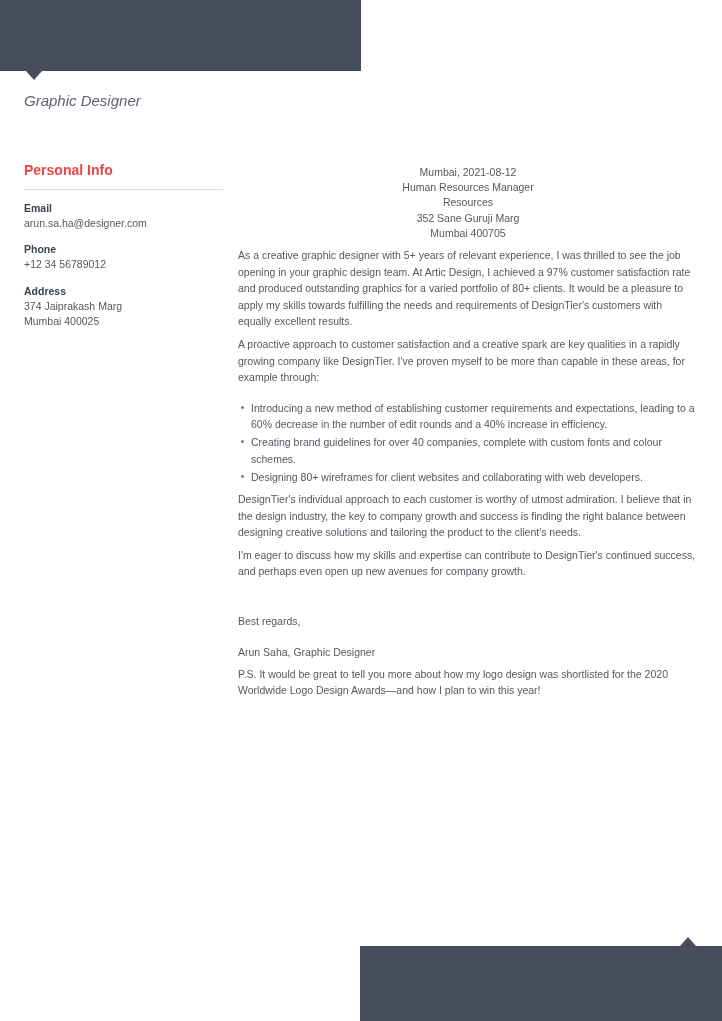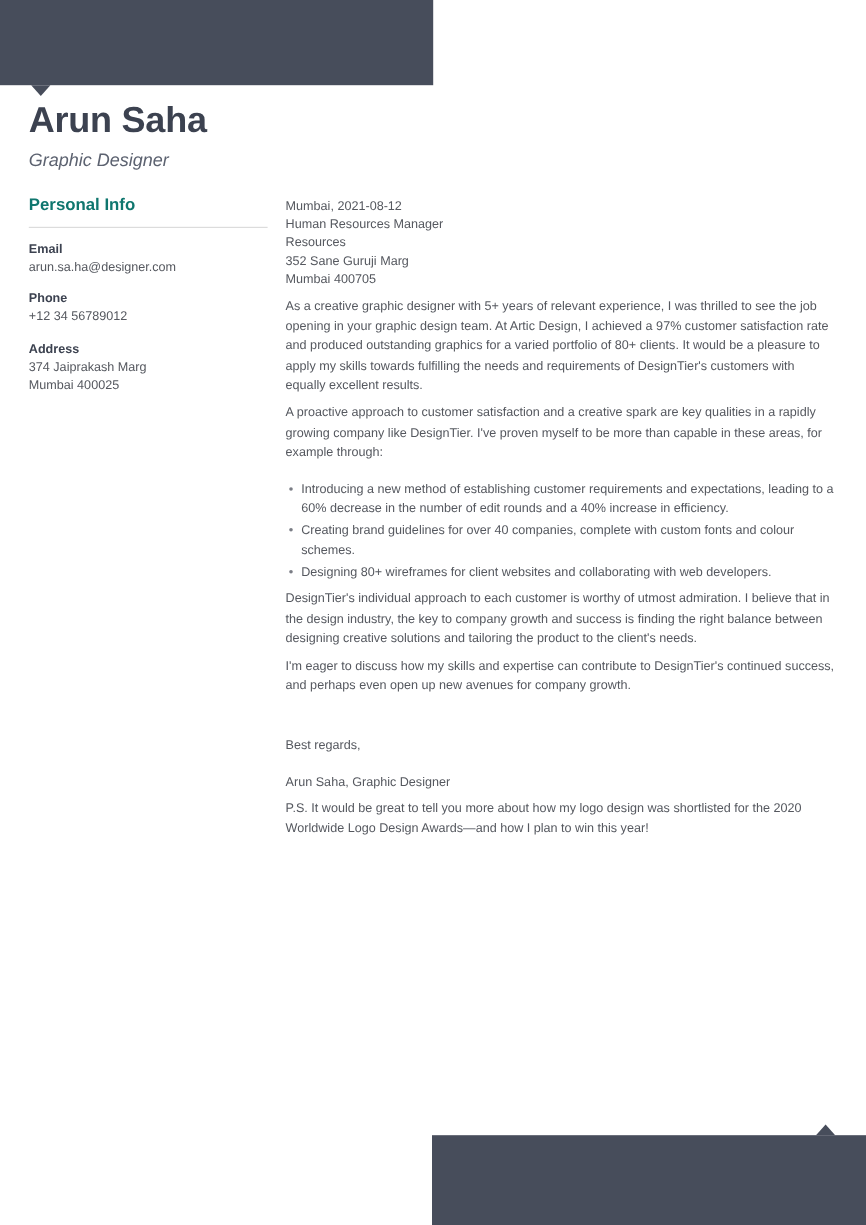--- a/index.html
+++ b/index.html
@@ -80,21 +80,21 @@
   
   .sidebar {
     position: absolute;
     left: 24px;
     top: 162px;
     width: 199px;
   }
   .sidebar-heading {
     font-size: 14px;
     font-weight: bold;
-    color: #0f766e;
+    color: #ef4444;
     margin: 0;
     line-height: 1.2;
   }
   .sidebar-divider {
     margin-top: 10px;
     border-bottom: 1px solid #dcdcdc;
     width: 199px;
   }
   .info-group {
     margin-top: 11px;
@@ -116,20 +116,21 @@
     position: absolute;
     left: 238px;
     top: 165px;
     width: 460px;
     color: #55585f;
     font-size: 10.5px;
     line-height: 1.42;
   }
   .address-block div {
     line-height: 1.45;
+    text-align: center;
   }
   .salutation {
     margin-top: 18px;
   }
   .letter p {
     margin: 6px 0 0 0;
     line-height: 1.58;
   }
   .letter ul {
     margin: 14px 0 0 0;
@@ -162,21 +163,20 @@
     margin-top: 18px;
   }
 </style>
 </head>
 <body>
 
 <div class="header-bar"></div>
 <div class="header-notch"></div>
 
 <div class="name-block">
-  <h1 class="full-name">Arun Saha</h1>
   <div class="job-title">Graphic Designer</div>
 </div>
 
 <div class="sidebar">
   <h2 class="sidebar-heading">Personal Info</h2>
   <div class="sidebar-divider"></div>
 
   <div class="info-group">
     <div class="info-label">Email</div>
     <div class="info-value">arun.sa.ha@designer.com</div>

